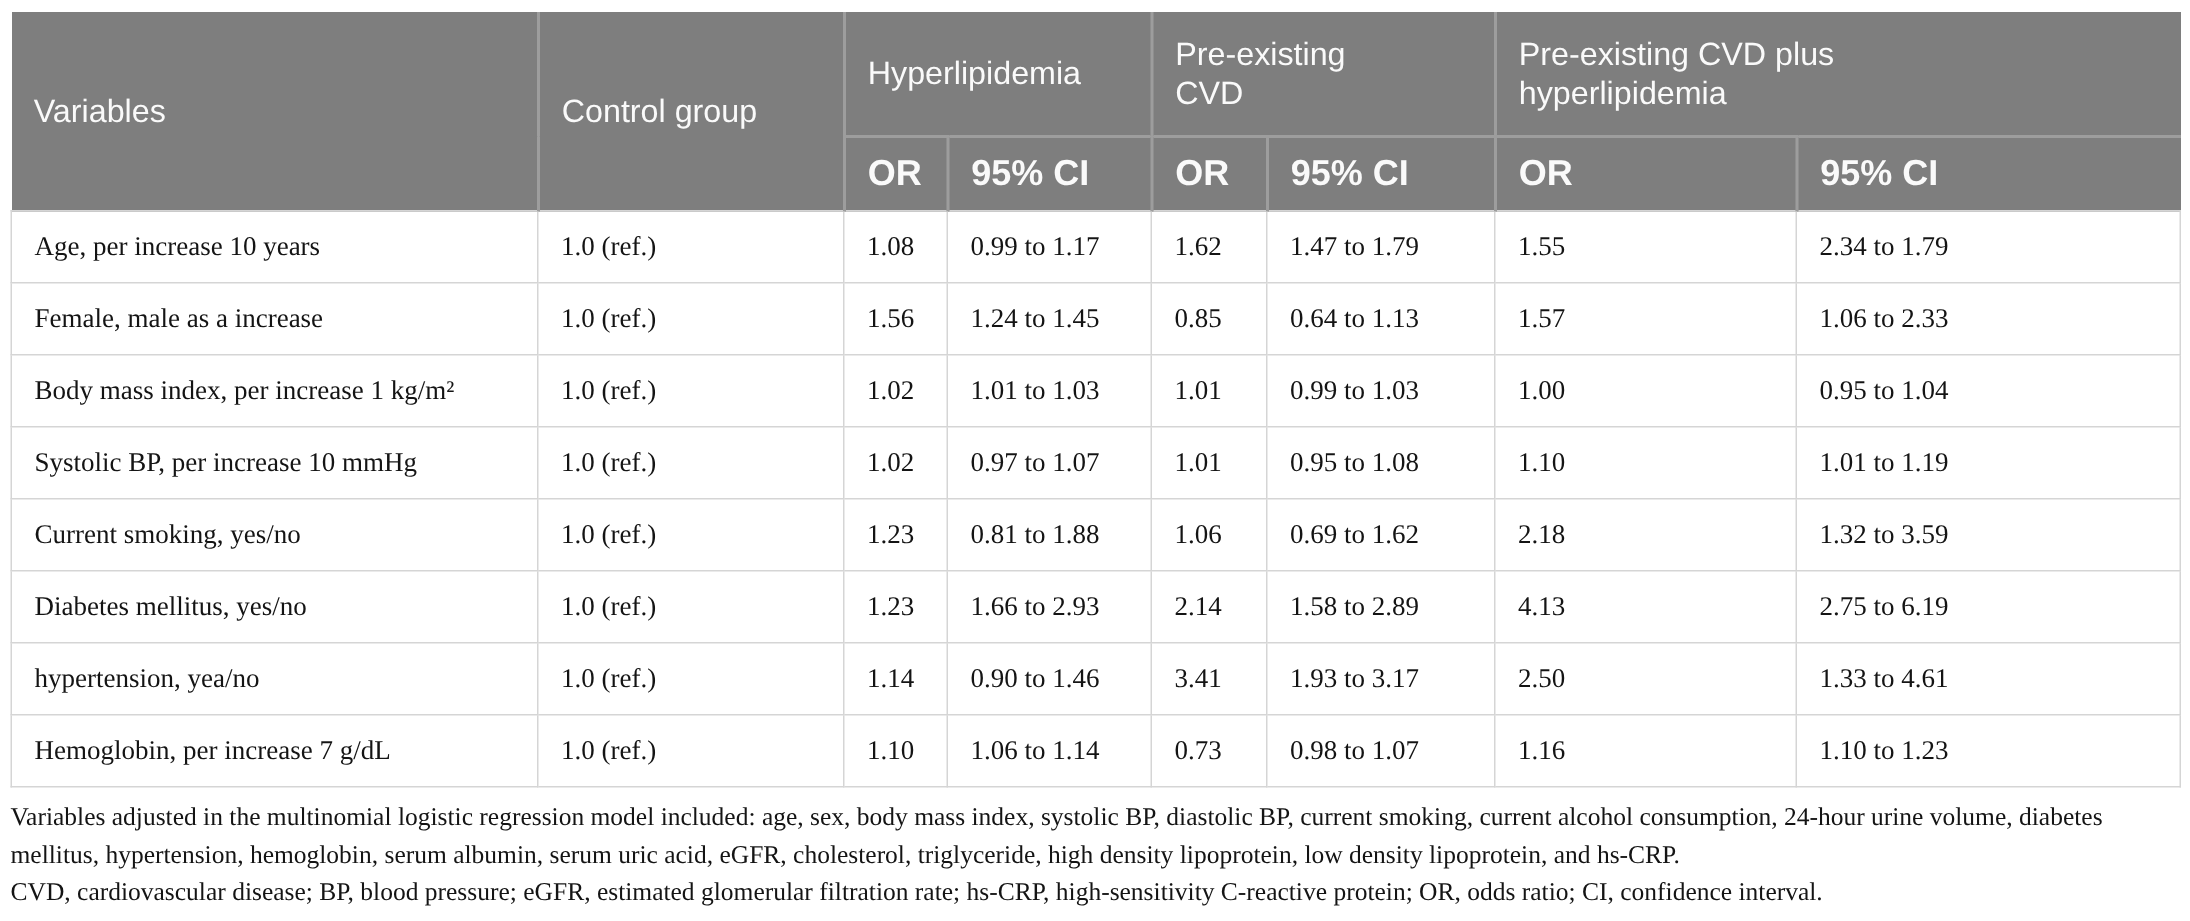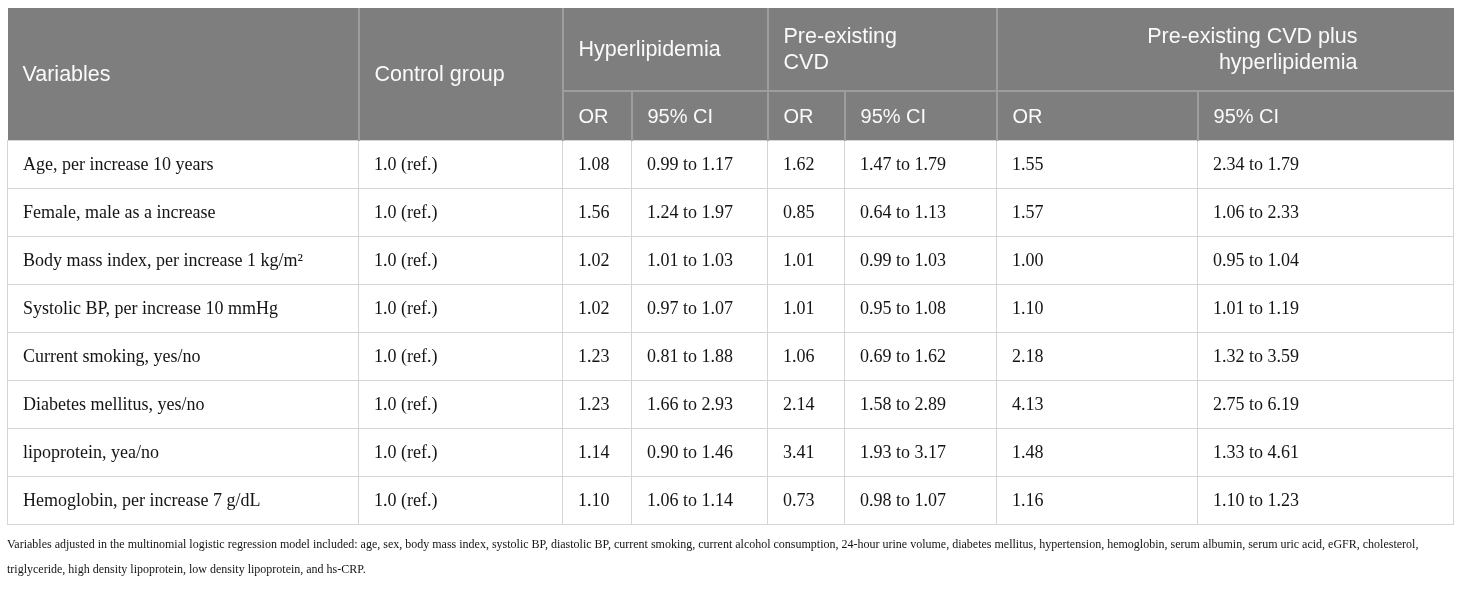--- a/index.html
+++ b/index.html
@@ -9,39 +9,39 @@
   }
   .tbl-wrap{position:absolute;left:7px;top:8px;}
   table{border-collapse:collapse;table-layout:fixed;width:1446px;}
 
   
   thead th{
     background:#7e7e7e;color:#fafafa;font-weight:400;text-align:left;
     padding:0 8px 0 15px;vertical-align:middle;
   }
   thead tr.grp-row th{height:82px;font-size:21.5px;line-height:26px;}
-  thead tr.sub-row th{height:48px;font-size:20px;}
+  thead tr.sub-row th{height:48px;font-size:24px;font-weight:bold;}
   thead th.bl{border-left:2px solid #9d9d9d;}
   thead th.bt{border-top:2px solid #9d9d9d;}
   .hdr-text{display:block;}
   th.grp-2 .hdr-text{max-width:135px;}
-  th.grp-3 .hdr-text{max-width:345px;text-align:right;}
+  th.grp-3 .hdr-text{max-width:345px;}
 
   
   tbody td{
     height:47px;border:1px solid #d5d5d5;background:#ffffff;
     font-family:"Liberation Serif",serif;font-size:18px;color:#141414;
     padding:0 6px 0 15px;vertical-align:middle;white-space:nowrap;
     overflow:hidden;
   }
 
   
   .footnotes{
     position:absolute;left:7px;top:532px;width:1448px;
-    font-family:"Liberation Serif",serif;font-size:12px;line-height:25px;
+    font-family:"Liberation Serif",serif;font-size:17px;line-height:25px;
     color:#141414;
   }
   .footnotes p{margin:0;}
 </style>
 </head>
 <body>
 
 <div class="tbl-wrap">
   <table>
     <colgroup>
@@ -89,21 +89,21 @@
           <td>0.99 to 1.17</td>
           <td>1.62</td>
           <td>1.47 to 1.79</td>
           <td>1.55</td>
           <td>2.34 to 1.79</td>
         </tr>
         <tr>
           <td>Female, male as a increase</td>
           <td>1.0 (ref.)</td>
           <td>1.56</td>
-          <td>1.24 to 1.97</td>
+          <td>1.24 to 1.45</td>
           <td>0.85</td>
           <td>0.64 to 1.13</td>
           <td>1.57</td>
           <td>1.06 to 2.33</td>
         </tr>
         <tr>
           <td>Body mass index, per increase 1 kg/m²</td>
           <td>1.0 (ref.)</td>
           <td>1.02</td>
           <td>1.01 to 1.03</td>
@@ -136,38 +136,39 @@
           <td>Diabetes mellitus, yes/no</td>
           <td>1.0 (ref.)</td>
           <td>1.23</td>
           <td>1.66 to 2.93</td>
           <td>2.14</td>
           <td>1.58 to 2.89</td>
           <td>4.13</td>
           <td>2.75 to 6.19</td>
         </tr>
         <tr>
-          <td>lipoprotein, yea/no</td>
+          <td>hypertension, yea/no</td>
           <td>1.0 (ref.)</td>
           <td>1.14</td>
           <td>0.90 to 1.46</td>
           <td>3.41</td>
           <td>1.93 to 3.17</td>
-          <td>1.48</td>
+          <td>2.50</td>
           <td>1.33 to 4.61</td>
         </tr>
         <tr>
           <td>Hemoglobin, per increase 7 g/dL</td>
           <td>1.0 (ref.)</td>
           <td>1.10</td>
           <td>1.06 to 1.14</td>
           <td>0.73</td>
           <td>0.98 to 1.07</td>
           <td>1.16</td>
           <td>1.10 to 1.23</td>
         </tr>
       </tbody>
   </table>
 </div>
 
 <div class="footnotes">
   <p>Variables adjusted in the multinomial logistic regression model included: age, sex, body mass index, systolic BP, diastolic BP, current smoking, current alcohol consumption, 24-hour urine volume, diabetes mellitus, hypertension, hemoglobin, serum albumin, serum uric acid, eGFR, cholesterol, triglyceride, high density lipoprotein, low density lipoprotein, and hs-CRP.</p>
+  <p>CVD, cardiovascular disease; BP, blood pressure; eGFR, estimated glomerular filtration rate; hs-CRP, high-sensitivity C-reactive protein; OR, odds ratio; CI, confidence interval.</p>
 </div>
 
 </body></html>

